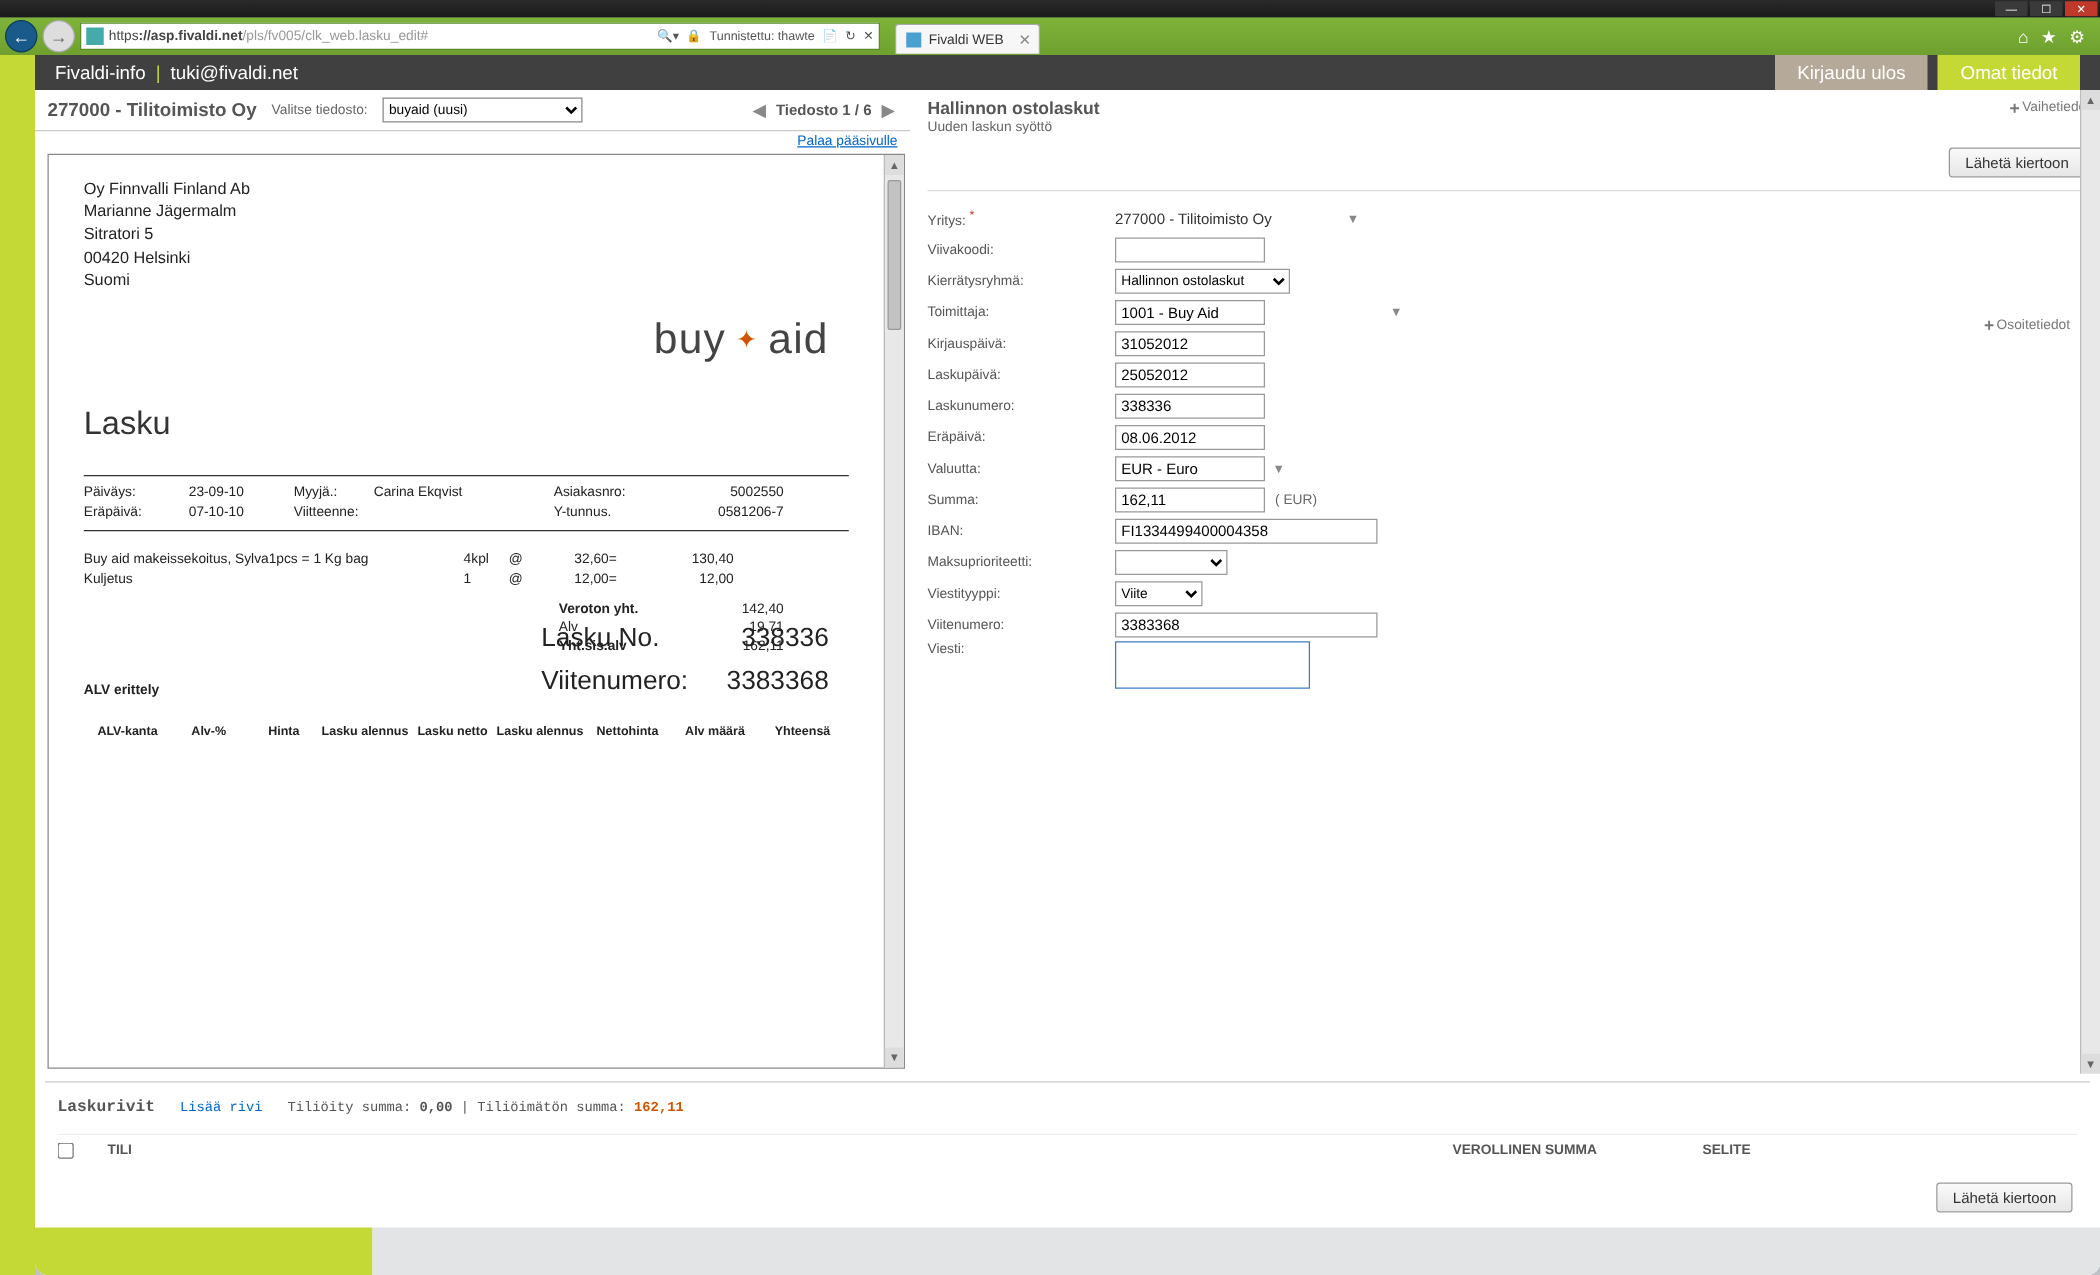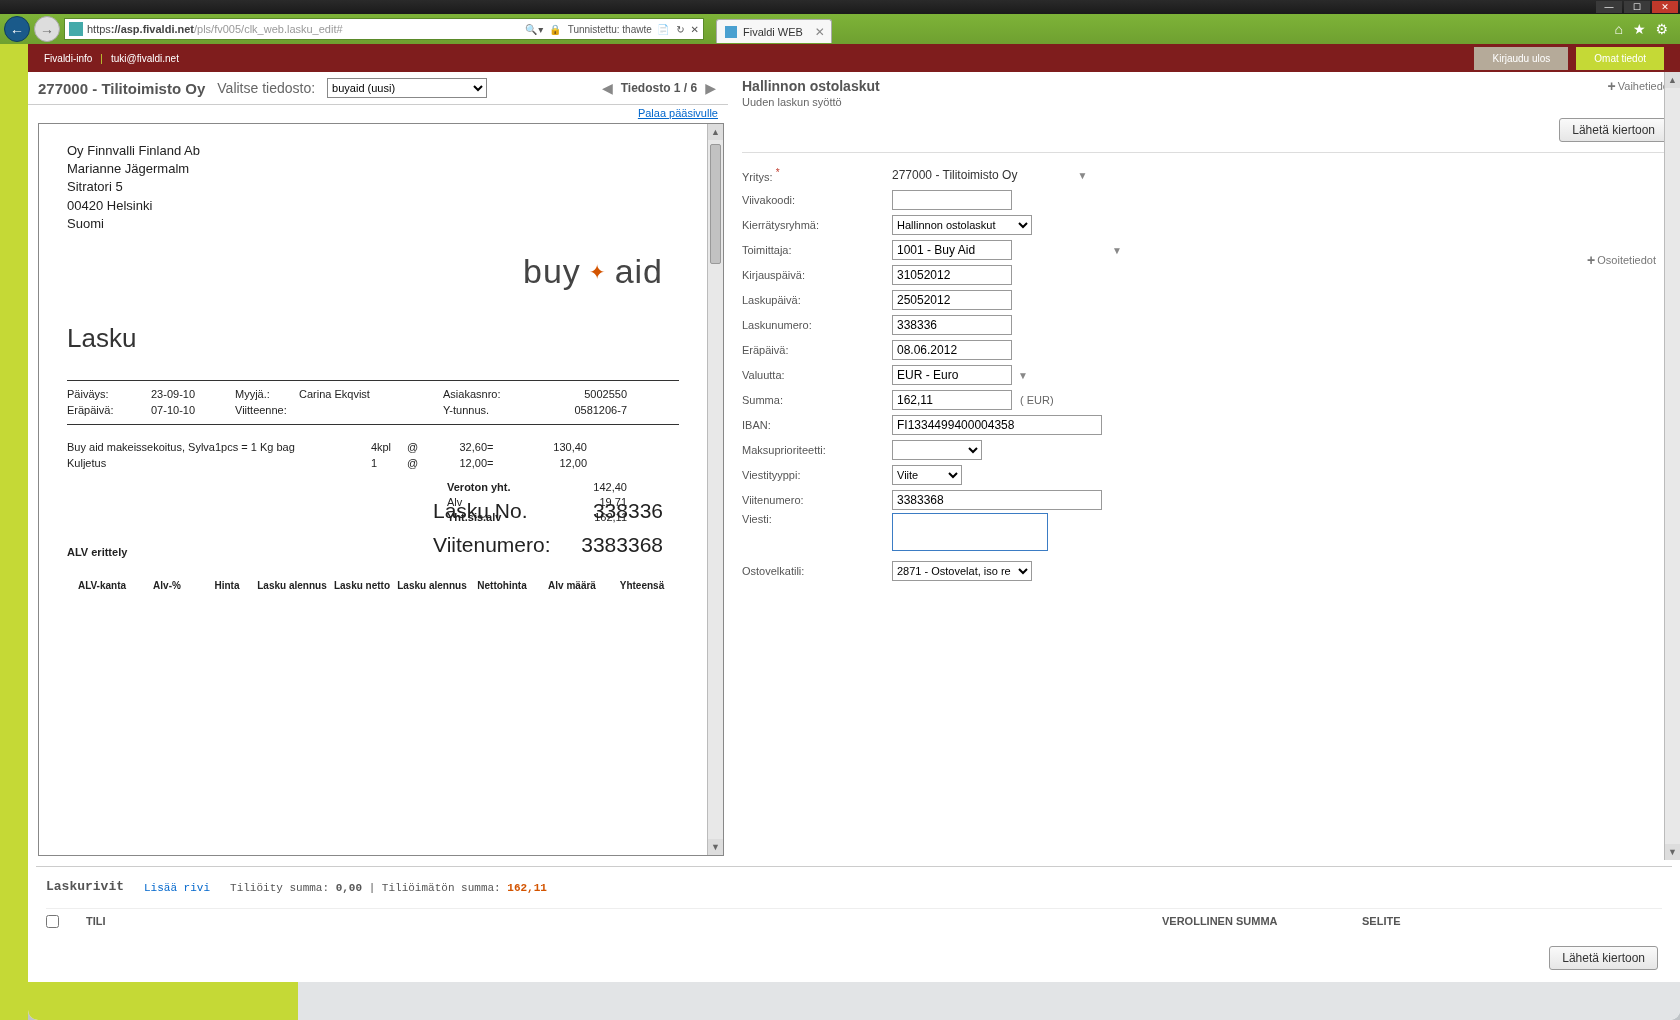--- a/index.html
+++ b/index.html
@@ -25,36 +25,36 @@
 .tab-close { position:absolute; right:6px; color:#888; font-size:12px; }
 .chrome-icons { display:flex; gap:10px; color:#fff; font-size:14px; padding-right:8px; }
 
 
 .page-wrap { background:#4a5568; padding:0; height:calc(1020px - 44px); display:flex; }
 .page-inner { background:#bfc3c7; width:100%; position:relative; display:flex; }
 .lime-left { width:28px; background:#c5d936; }
 .content-area { flex:1; background:#fff; margin-top:0; display:flex; flex-direction:column; }
 
 
-.top-menu { height:28px; background:#7f1d1d; display:flex; align-items:center; padding:0 16px; gap:8px; font-size:10px; color:#fff; }
+.top-menu { height:28px; background:#404040; display:flex; align-items:center; padding:0 16px; gap:8px; font-size:15px; color:#fff; }
 .menu-link { color:#fff; }
 .menu-sep { color:#c5d936; }
 .menu-spacer { flex:1; }
 .menu-btn { padding:6px 18px; color:#fff; }
 .menu-logout { background:#b5aa99; }
 .menu-own { background:#c5d936; }
 
 
 .main-split { flex:1; display:flex; background:#fff; overflow:hidden; }
 
 
 .left-panel { width:700px; display:flex; flex-direction:column; border-right:0; }
 .left-header { padding:6px 10px; display:flex; align-items:center; gap:12px; border-bottom:1px solid #ccc; }
 .company-title { font-size:15px; font-weight:bold; color:#555; flex:0 0 auto; }
-.file-select-label { font-size:14px; color:#666;text-align:center; }
+.file-select-label { font-size:11px; color:#666;text-align:center; }
 .file-select { width:160px; height:20px; border:1px solid #888; font-size:11px; background:#fff; }
 .file-nav { margin-left:auto; display:flex; align-items:center; gap:6px; font-size:12px; color:#555; }
 .file-nav-arrow { color:#888; font-size:14px; padding:0 2px; }
 .back-link { color:#0066cc; font-size:11px; text-decoration:underline; margin-left:auto; padding:2px 10px 0 0; text-align:right; }
 
 .invoice-viewer { flex:1; margin:4px 4px 4px 10px; border:1px solid #888; background:#fff; position:relative; overflow:auto; display:flex; }
 .invoice-doc { flex:1; padding:18px 28px; font-family:Arial,sans-serif; color:#222; font-size:12px; }
 .scroll-v { width:16px; background:#e8e8e8; border-left:1px solid #bbb; position:relative; }
 .scroll-thumb { position:absolute; top:20px; left:2px; right:2px; height:120px; background:#c2c2c2; border:1px solid #999; border-radius:2px; }
 .scroll-arr { position:absolute; left:0; right:0; height:16px; background:#ddd; text-align:center; font-size:9px; color:#666; line-height:16px; }
@@ -359,24 +359,20 @@
                 <select class="form-select" style="width:70px"><option>Viite</option></select>
               </div>
             <div class="form-row">
                 <span class="form-label">Viitenumero:</span>
                 <input class="form-input w210" value="3383368" style="">
               </div>
             <div class="form-row" style="align-items:flex-start">
                 <span class="form-label">Viesti:</span>
                 <textarea class="form-textarea" style=""></textarea>
               </div>
-            <div class="form-row" style="margin-top:8px">
-                <span class="form-label">Ostovelkatili:</span>
-                <select class="form-select w140"><option>2871 - Ostovelat, iso re</option></select>
-              </div>
           </div>
 
           <div class="right-scroll">
             <div class="scroll-arr" style="top:0">▲</div>
             <div class="scroll-arr" style="bottom:0">▼</div>
           </div>
         </div>
       </div>
 
       <div class="bottom-section">

